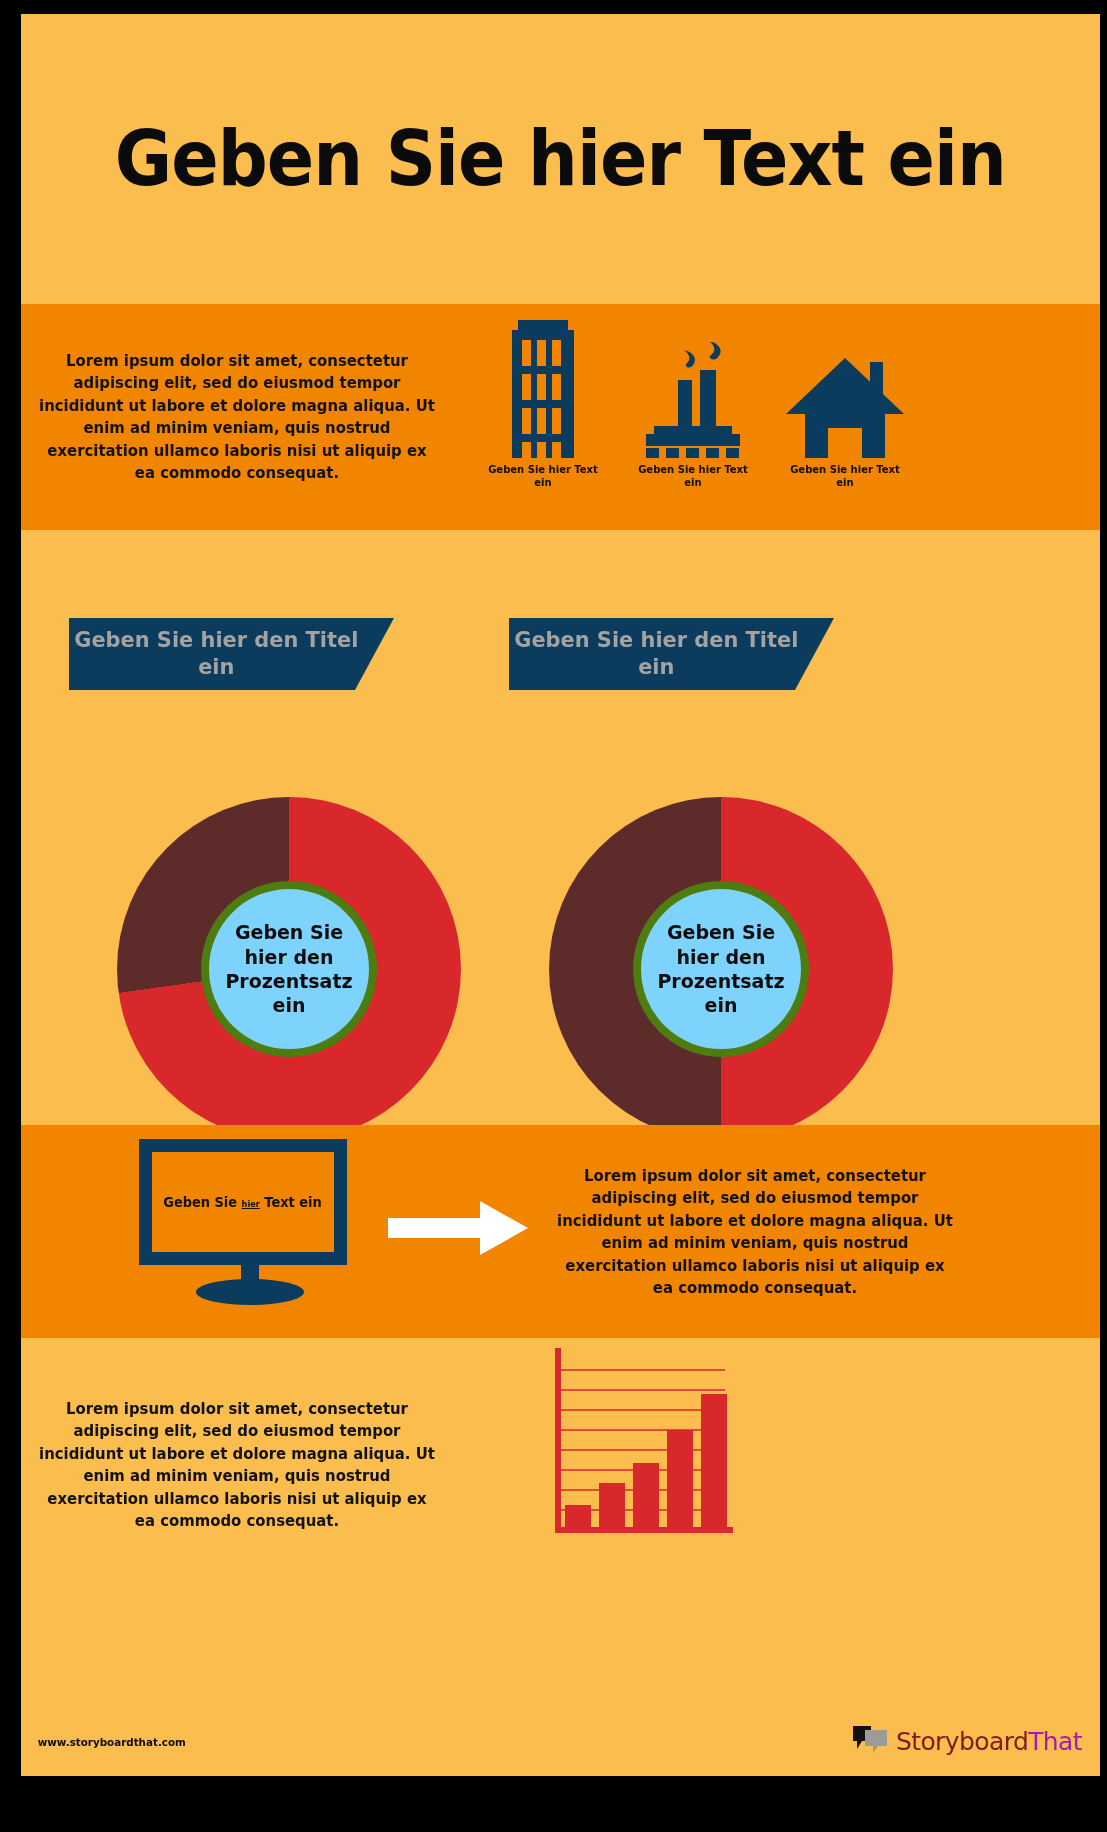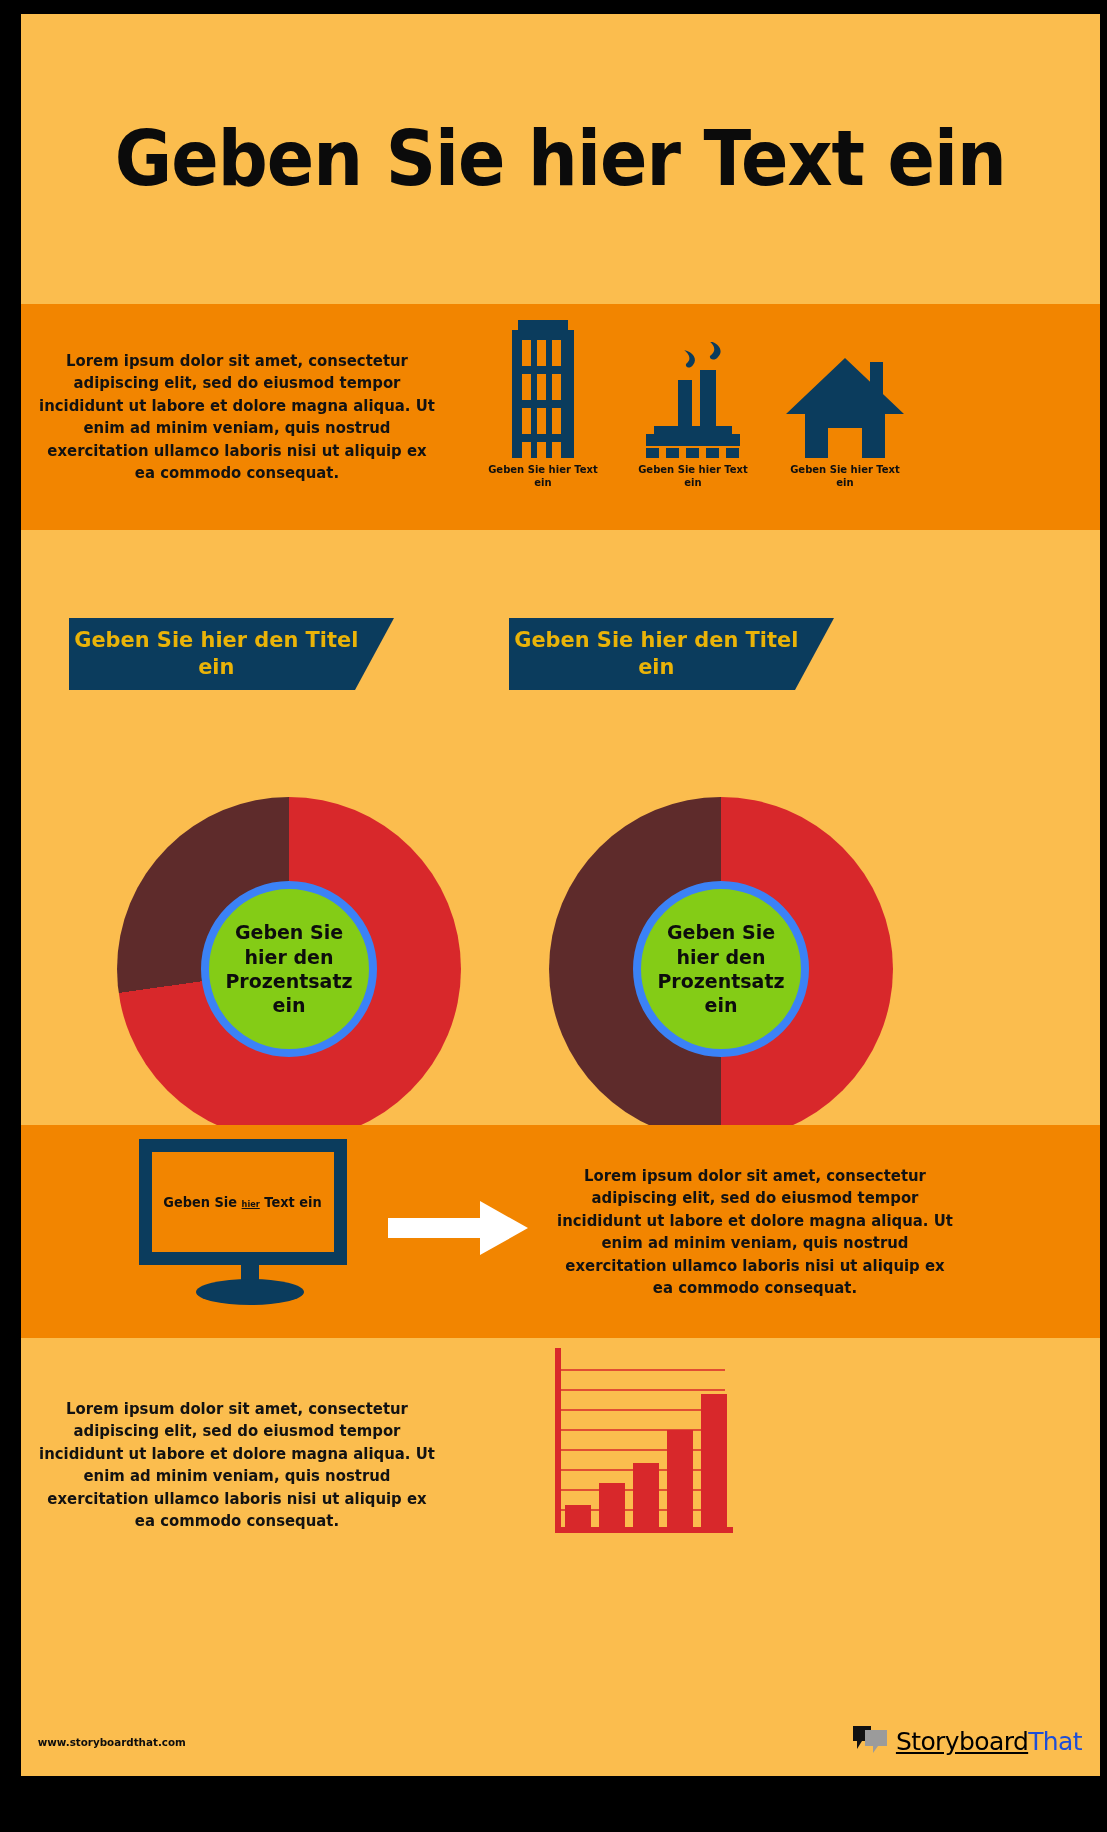--- a/index.html
+++ b/index.html
@@ -80,21 +80,21 @@
     text-align:center;
     line-height:1.25;
     width:120px;
   }
 
   
   .flag{
     position:absolute;
     height:72px;
     background:#0B3C5D;
-    color:#eab308;
+    color:#a3a3a3;
     display:flex; align-items:center; justify-content:center;
     -webkit-clip-path:polygon(0 0, 100% 0, 88% 100%, 0% 100%);
     clip-path:polygon(0 0, 100% 0, 88% 100%, 0% 100%);
   }
   .flag-label{
     font-family:"DejaVu Sans", sans-serif;
     font-weight:bold;
     font-size:22px;
     line-height:1.22;
     text-align:center;
@@ -113,22 +113,22 @@
   .donut-ring{
     position:absolute; inset:0;
     border-radius:50%;
   }
   .donut-hole{
     position:absolute;
     left:50%; top:50%;
     width:176px; height:176px;
     margin:-88px 0 0 -88px;
     border-radius:50%;
-    background:#84cc16;
-    border:8px solid #3b82f6;
+    background:#7dd3fc;
+    border:8px solid #4d7c0f;
     box-sizing:border-box;
     display:flex; align-items:center; justify-content:center;
   }
   .donut-label{
     font-family:"DejaVu Sans", sans-serif;
     font-weight:bold;
     font-size:20px;
     line-height:1.22;
     color:#0d0d0d;
     text-align:center;
@@ -228,22 +228,22 @@
   .footer-logo{
     position:absolute; right:18px; top:6px;
     display:flex; align-items:center; gap:7px;
   }
   .logo-word{
     font-family:"DejaVu Sans", sans-serif;
     font-size:25px;
     letter-spacing:-0.6px;
     line-height:1;
   }
-  .logo-word .dark{ color:#000000;text-decoration:underline; }
-  .logo-word .grey{ color:#1d4ed8;text-align:center; }
+  .logo-word .dark{ color:#7f1d1d; }
+  .logo-word .grey{ color:#a21caf;text-align:center; }
 </style>
 </head>
 <body>
 
 <div id="poster">
   <div class="canvas">
 
     <div class="header">
       <div class="header-title">Geben Sie hier Text ein</div>
     </div>

